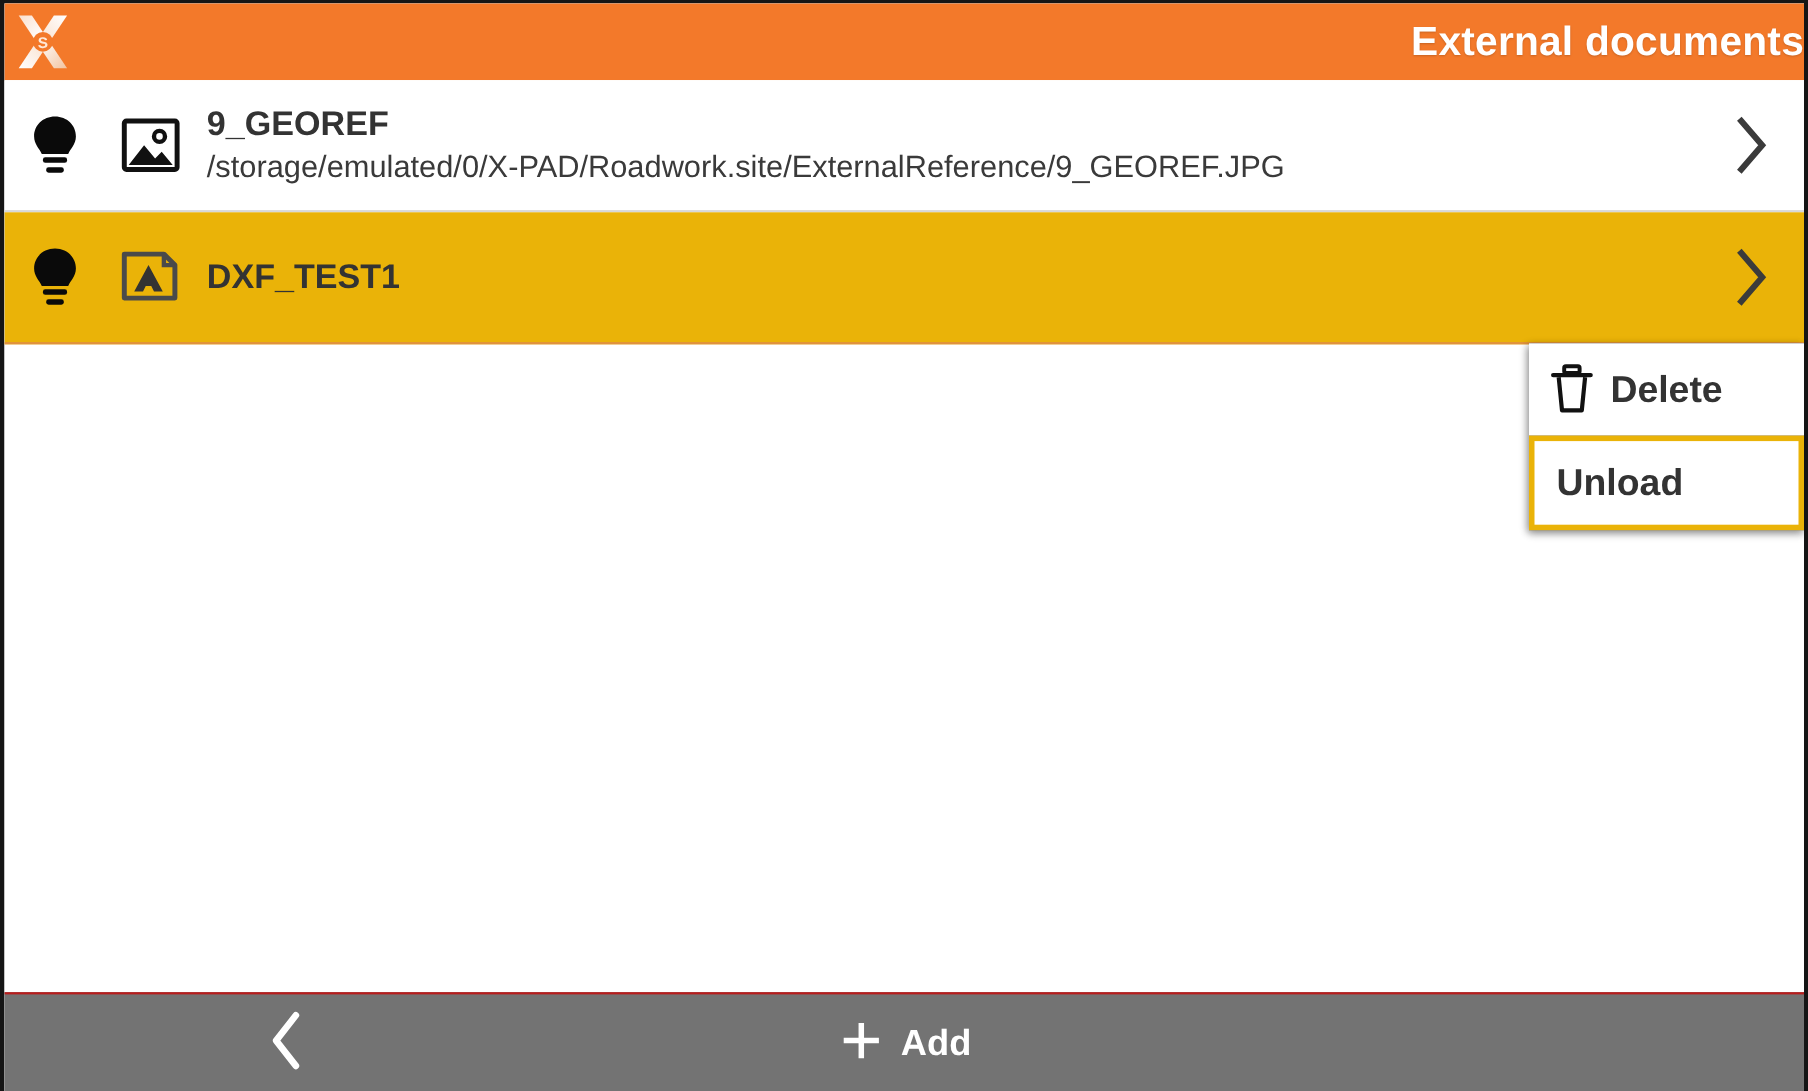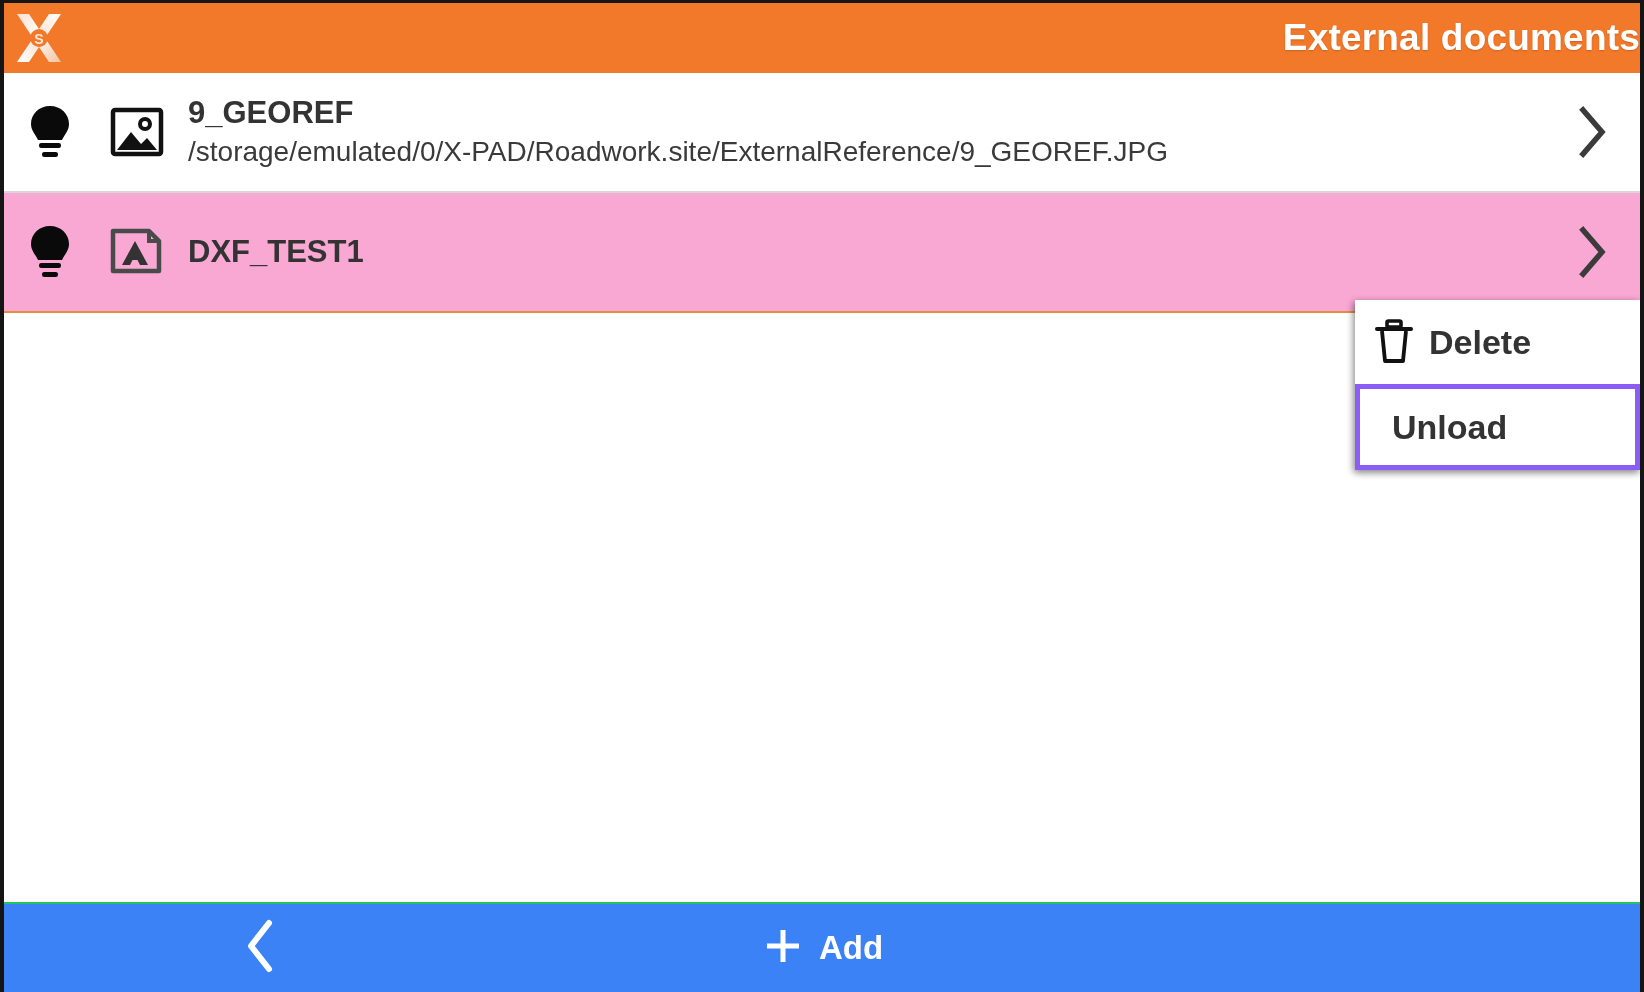--- a/index.html
+++ b/index.html
@@ -61,21 +61,21 @@
     background: #ffffff;
   }
   .row {
     position: relative;
     height: 120px;
     display: flex;
     align-items: center;
     border-bottom: 2px solid #d8d8d8;
     background: #ffffff;
   }
-  .row.selected { background: #f9a8d4; border-bottom-color: #e0913f; }
+  .row.selected { background: #eab308; border-bottom-color: #e0913f; }
 
   .bulb-cell {
     width: 92px;
     flex: 0 0 92px;
     display: flex;
     align-items: center;
     justify-content: center;
   }
   .type-cell {
     width: 82px;
@@ -109,40 +109,40 @@
     width: 96px;
     flex: 0 0 96px;
     display: flex;
     align-items: center;
     justify-content: center;
   }
 
   
   .menu {
     position: absolute;
-    top: 297px;
+    top: 309px;
     right: 0;
-    width: 285px;
+    width: 250px;
     background: #000000;
     box-shadow: -2px 2px 7px rgba(0,0,0,0.30), 0 3px 7px rgba(0,0,0,0.25);
     z-index: 20;
   }
   .menu-item {
     height: 84px;
     display: flex;
     align-items: center;
     padding-left: 10px;
     background: #ffffff;
   }
   .menu-item + .menu-item { border-top: 2px solid #cfcfcf; }
   .menu-item.highlight {
-    border: 5px solid #8b5cf6;
+    border: 5px solid #eab308;
     border-top-width: 5px;
     height: 86px;
-    padding-left: 26px;
+    padding-left: 14px;
     text-align: center;
   }
   .menu-icon {
     width: 58px;
     flex: 0 0 58px;
     display: flex;
     align-items: center;
     justify-content: center;
   }
   .menu-label {
@@ -152,22 +152,22 @@
     padding-left: 6px;
     white-space: nowrap;
   }
   .menu-item.highlight .menu-label { padding-left: 6px; }
 
   
   .bottombar {
     position: absolute;
     left: 0; right: 0; bottom: 0;
     height: 90px;
-    background: #3b82f6;
-    border-top: 2px solid #22c55e;
+    background: #737373;
+    border-top: 2px solid #b91c1c;
     display: flex;
     align-items: center;
   }
   .back-btn {
     position: absolute;
     left: 213px;
     width: 86px;
     height: 90px;
     display: flex;
     align-items: center;

